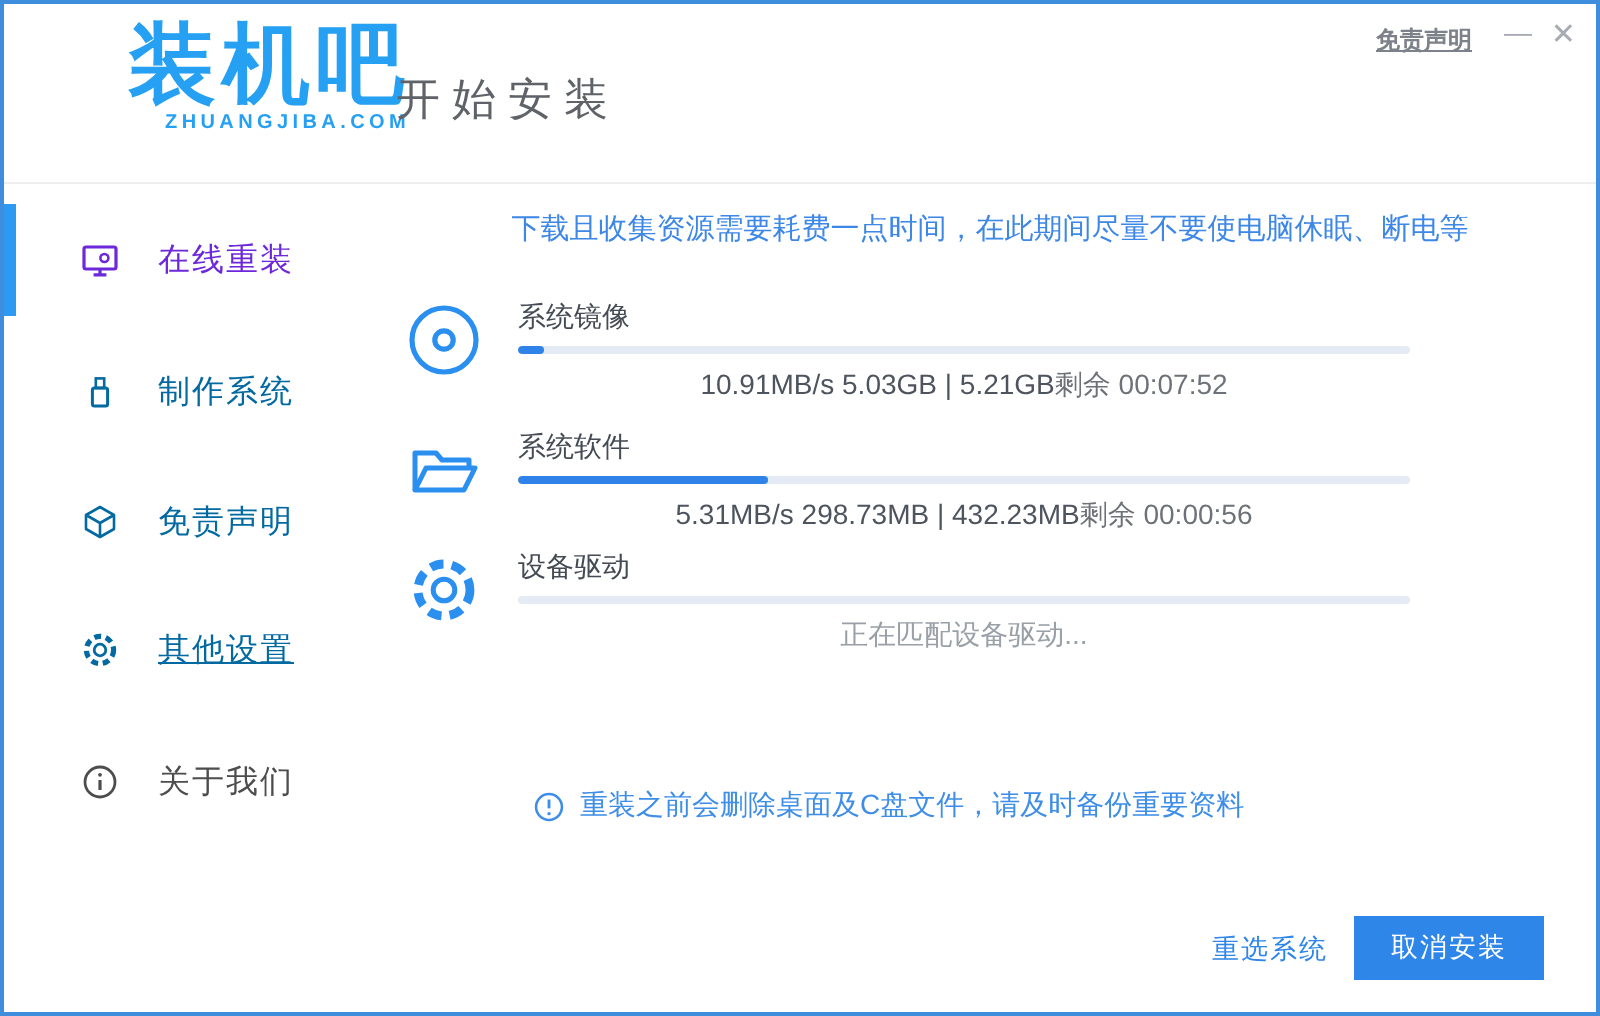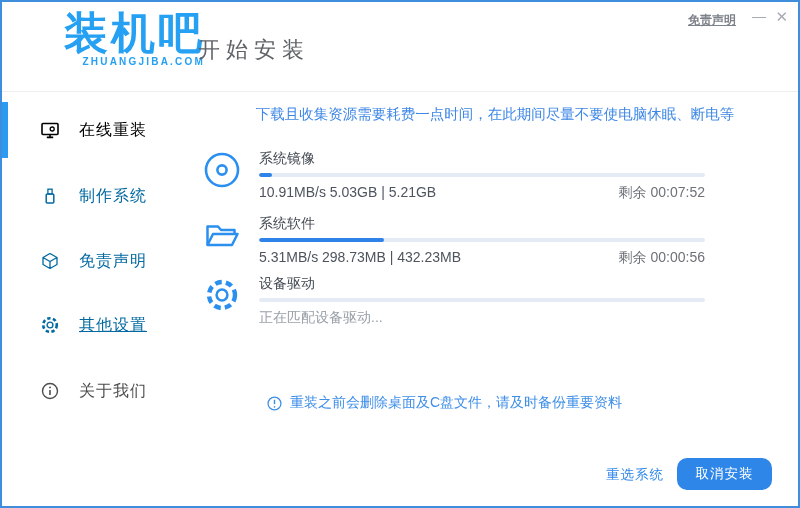--- a/index.html
+++ b/index.html
@@ -13,41 +13,41 @@
   .page-title{position:absolute;left:196px;top:33px;font-size:22px;color:#5f6368;letter-spacing:6px;}
   .disclaimer{position:absolute;right:62px;top:10px;font-size:12px;color:#7d828a;text-decoration:underline;cursor:pointer;font-weight:bold;}
   .win-min{position:absolute;right:32px;top:6px;font-size:14px;color:#a7abb2;cursor:pointer;}
   .win-close{position:absolute;right:10px;top:6px;font-size:15px;color:#a7abb2;cursor:pointer;}
   
   .sidebar{position:absolute;left:0;top:90px;bottom:0;width:190px;background:#fff;}
   .side-item{position:absolute;left:0;width:190px;height:56px;display:flex;align-items:center;cursor:pointer;}
   .side-item .s-icon{margin-left:38px;width:20px;height:20px;flex:0 0 20px;}
   .side-item .s-label{margin-left:19px;font-size:16px;letter-spacing:1px;}
   .side-item.active::before{content:"";position:absolute;left:0;top:0;bottom:0;width:6px;background:#2b9af0;}
-  .side-item.active{color:#000000;}
+  .side-item.active{color:#6d28d9;}
   .side-item.dim{color:#0369a1;}
   .side-item.dark{color:#4d4d4d;}
   
   .notice{position:absolute;left:190px;right:0;top:103px;text-align:center;font-size:14.5px;color:#3d87e6;}
   .task-row{position:absolute;left:200px;width:504px;}
   .t-icon{position:absolute;left:0;top:0;width:40px;height:40px;color:#2b8ff0;}
   .t-body{margin-left:57px;width:446px;}
   .t-name{font-size:14px;color:#454b54;}
   .t-bar{margin-top:5px;height:4px;border-radius:2px;background:#e4ebf5;overflow:hidden;}
   .t-fill{height:4px;border-radius:2px;background:#2e82e8;width:0;}
-  .t-stats-line{margin-top:7px;display:flex;justify-content:space-between;}
+  .t-stats-line{margin-top:7px;display:flex;justify-content:center;}
   .t-stats{font-size:14px;color:#4e545e;}
   .t-stats.muted{color:#9aa0a8;}
   .t-remaining{font-size:14px;color:#6d7278;}
   .tip{position:absolute;left:264px;top:392px;display:flex;align-items:center;color:#3e8ee8;font-size:14px;}
   .tip-icon{width:17px;height:17px;margin-right:7px;flex:0 0 17px;}
   
   .btn-reselect{position:absolute;right:134px;top:464px;font-size:13.5px;color:#2e86e8;cursor:pointer;background:none;border:none;padding:0;letter-spacing:1px;}
   .btn-cancel{position:absolute;right:26px;top:456px;width:95px;height:32px;background:#2e86e8;color:#fff;
-    font-size:13.5px;border:none;border-radius:10px;cursor:pointer;letter-spacing:1px;font-family:Liberation Serif, serif;}
+    font-size:13.5px;border:none;border-radius:0;cursor:pointer;letter-spacing:1px;font-family:Liberation Serif, serif;}
   svg{display:block;width:100%;height:100%;}
 </style>
 </head>
 <body>
 
 <div class="window">
 
   <div class="header">
     <div class="logo">
       <div class="logo-title">装机吧</div>

